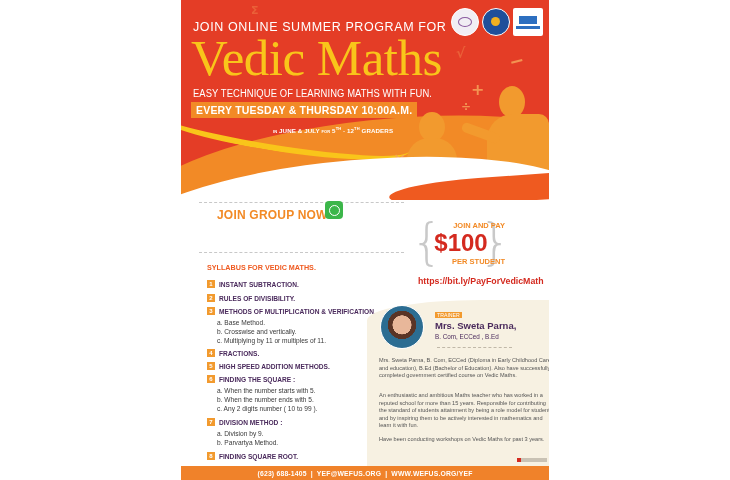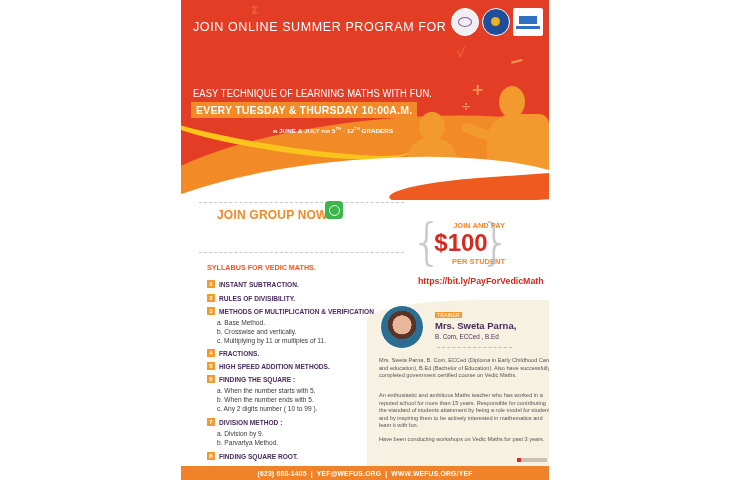--- a/index.html
+++ b/index.html
@@ -162,20 +162,21 @@
     <div class="silhouette child-head"></div>
     <div class="silhouette child-body"></div>
     <div class="silhouette adult-head"></div>
     <div class="silhouette adult-body"></div>
     <div class="silhouette adult-arm"></div>
 
     <div class="hero-white-cut"></div>
     <div class="hero-orange-tail"></div>
 
     <div class="hero-title-small">JOIN ONLINE SUMMER PROGRAM FOR</div>
+    <div class="hero-title-big">Vedic Maths</div>
     <div class="hero-subtitle">EASY TECHNIQUE OF LEARNING MATHS WITH FUN.</div>
     <div class="hero-schedule">EVERY TUESDAY &amp; THURSDAY 10:00A.M.</div>
     <div class="hero-months">
       <span class="small">IN</span>
       <span>JUNE &amp; JULY</span>
       <span class="small">FOR</span>
       <span>5</span><sup>TH</sup>
       <span>-</span>
       <span>12</span><sup>TH</sup>
       <span>GRADERS</span>

